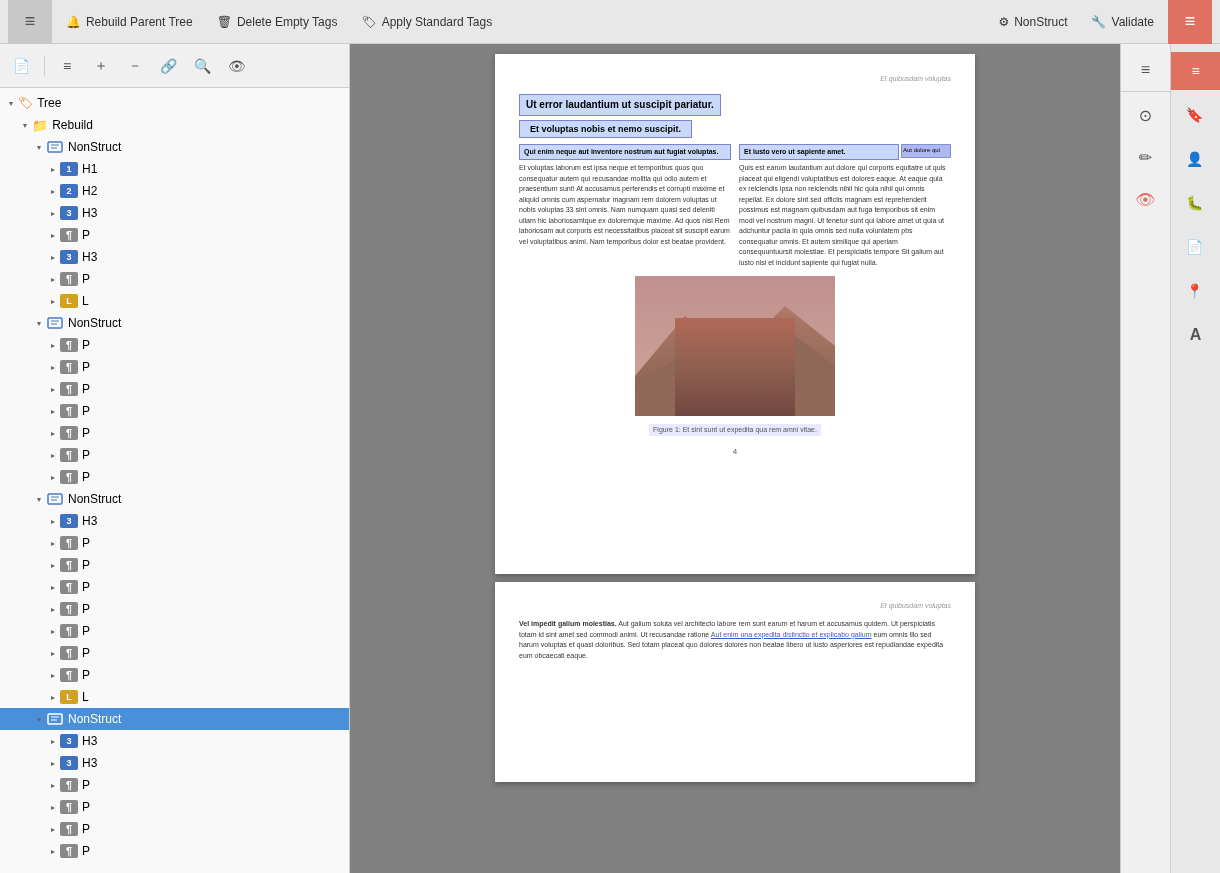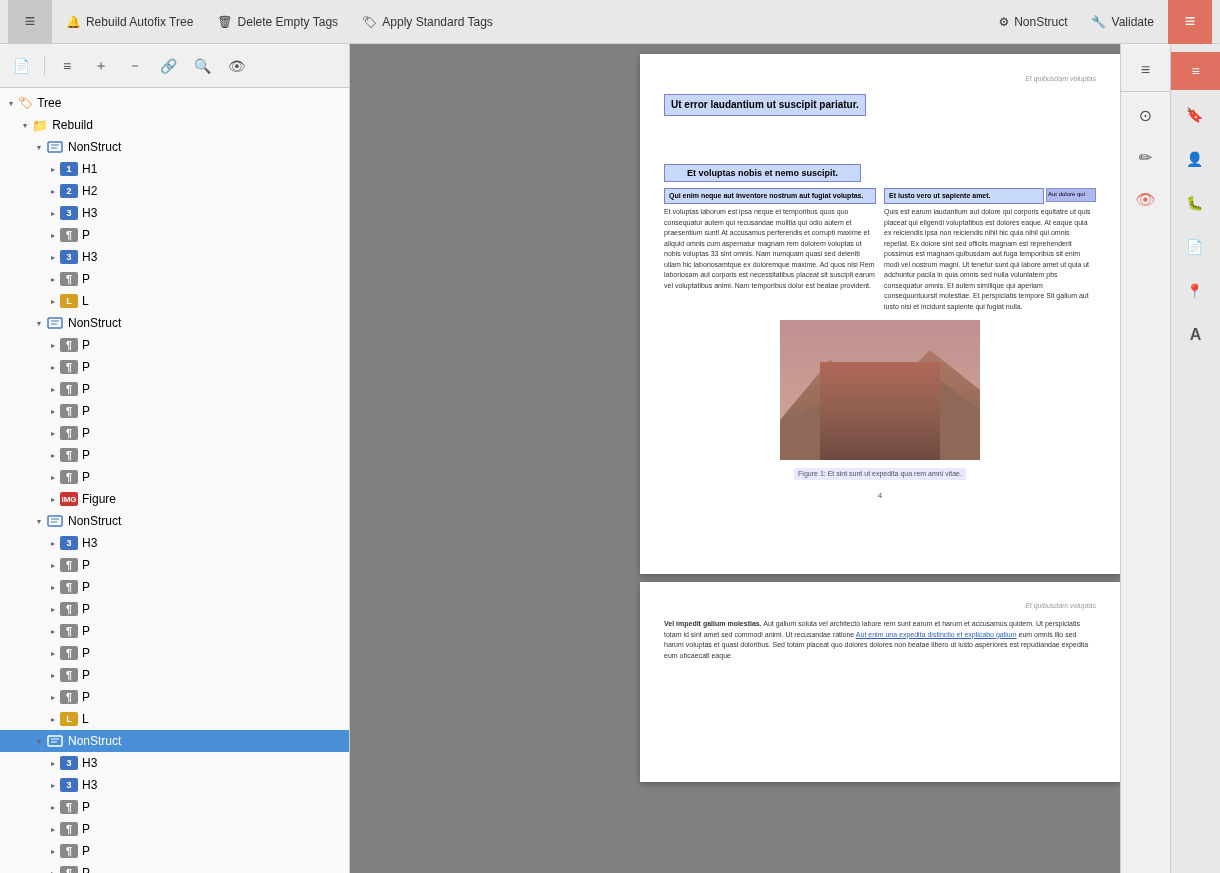--- a/index.html
+++ b/index.html
@@ -129,21 +129,21 @@
       overflow: hidden;
       background: #888;
     }
 
     .pdf-viewport {
       flex: 1;
       overflow-y: auto;
       overflow-x: hidden;
       display: flex;
       flex-direction: column;
-      align-items: flex-end;
+      align-items: center;
       padding: 10px 0;
       background: #808080;
       position: relative;
     }
 
     .pdf-page {
       background: white;
       width: 480px;
       min-height: 520px;
       margin-bottom: 8px;
@@ -168,26 +168,25 @@
       padding: 3px 6px;
       font-size: 10px;
       font-weight: bold;
       margin-bottom: 4px;
       display: inline-block;
     }
 
     .pdf-h2 {
       background: #c8d8f8;
       border: 1px solid #8080d0;
-      padding: 2px 22px;
+      padding: 2px 10px;
       font-size: 9px;
       font-weight: bold;
       margin-bottom: 6px;
       display: inline-block;
-      margin-top: 44px;
     }
 
     .pdf-cols {
       display: flex;
       gap: 8px;
       margin-bottom: 6px;
     }
     .pdf-col { flex: 1; }
 
     .pdf-col-heading {
@@ -299,21 +298,21 @@
     }
   </style>
 </head>
 <body>
 
 <div class="top-toolbar">
   <div class="menu-icon-btn">≡</div>
 
   <button class="toolbar-btn">
     <span>🔔</span>
-    <span>Rebuild Autofix Tree</span>
+    <span>Rebuild Parent Tree</span>
   </button>
 
   <button class="toolbar-btn">
     <span>🗑</span>
     <span>Delete Empty Tags</span>
   </button>
 
   <button class="toolbar-btn">
     <span>🏷</span>
     <span>Apply Standard Tags</span>
@@ -455,25 +454,20 @@
         <span class="tree-toggle closed"></span>
         <span class="tag-badge badge-p">¶</span>
         <span class="tag-label">P</span>
       </div>
       <div class="tree-item" style="padding-left:46px;">
         <span class="tree-toggle closed"></span>
         <span class="tag-badge badge-p">¶</span>
         <span class="tag-label">P</span>
       </div>
 
-      <div class="tree-item" style="padding-left:46px;">
-        <span class="tree-toggle closed"></span>
-        <span class="tag-badge badge-figure" style="font-size:8px;">IMG</span>
-        <span class="tag-label">Figure</span>
-      </div>
 
       <div class="tree-item" style="padding-left:32px;">
         <span class="tree-toggle open"></span>
         <span class="ns-icon">
           <svg width="16" height="12" viewBox="0 0 16 12">
               <rect x="1" y="1" width="14" height="10" rx="1" fill="none" stroke="#4a7cc0" stroke-width="1.5"></rect>
               <line x1="4" y1="4" x2="12" y2="4" stroke="#4a7cc0" stroke-width="1"></line>
               <line x1="4" y1="7" x2="10" y2="7" stroke="#4a7cc0" stroke-width="1"></line>
             </svg>
         </span>

